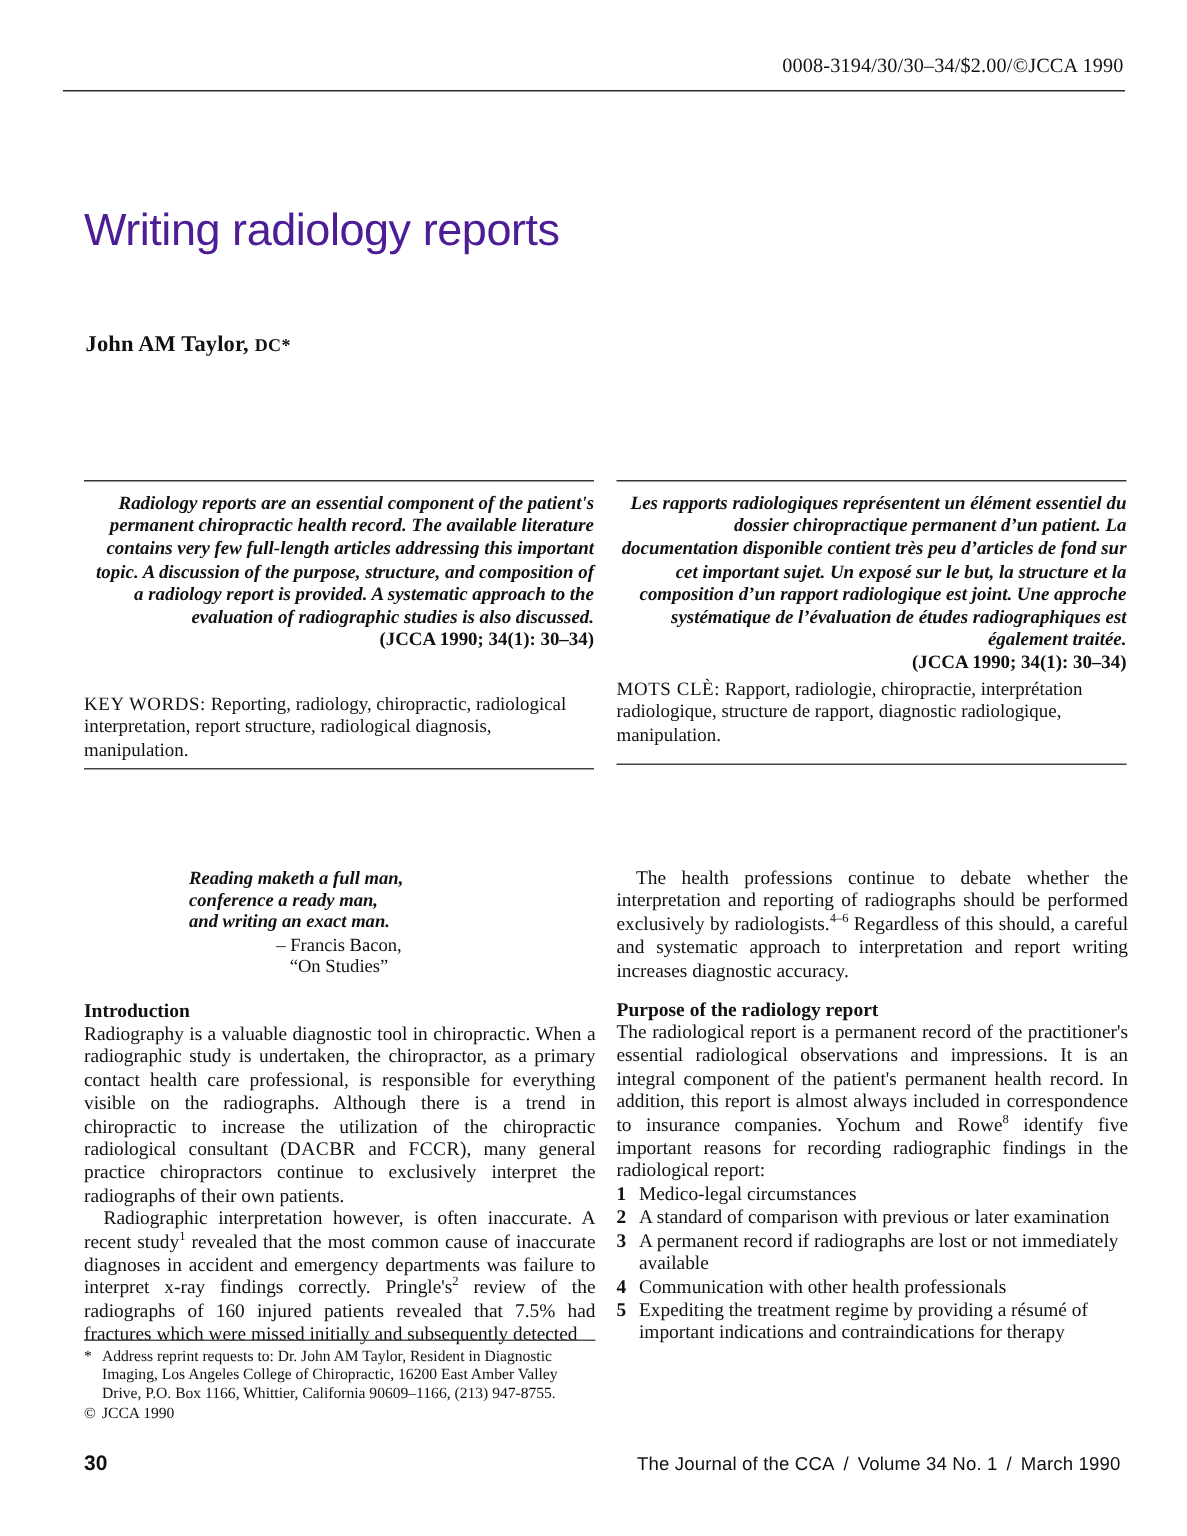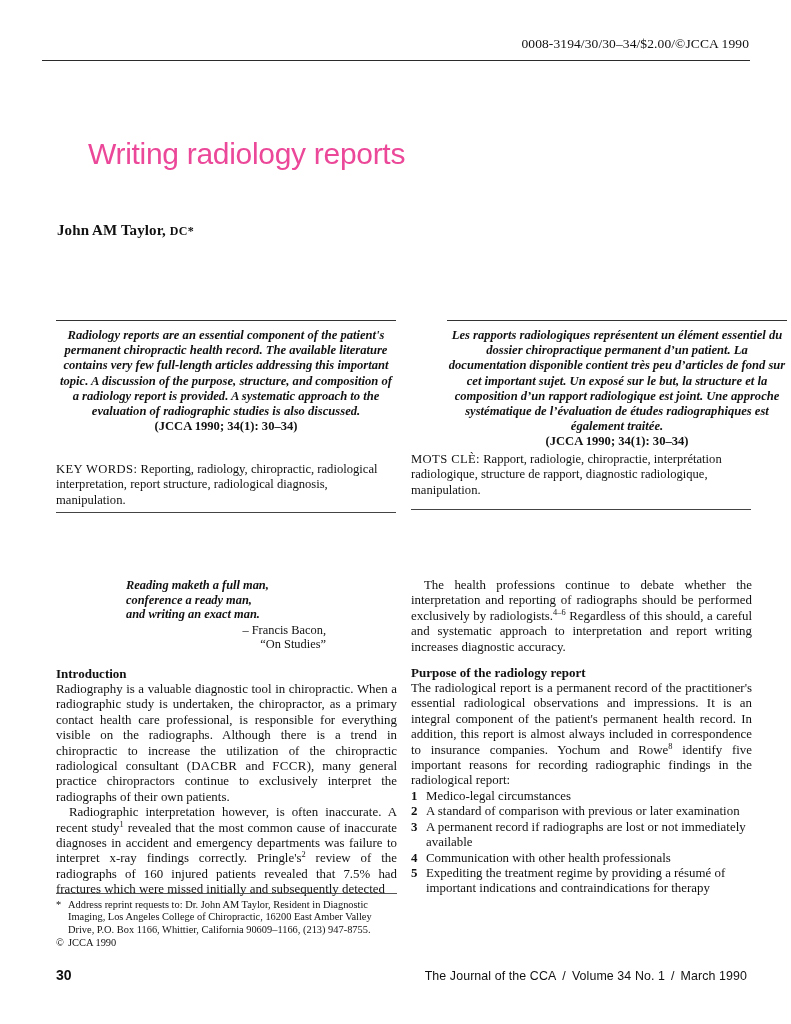--- a/index.html
+++ b/index.html
@@ -44,22 +44,21 @@
   .title {
     position: absolute;
     left: 56px;
     top: 137px;
     width: 380px;
     font-family: "Liberation Sans", sans-serif;
     font-size: 30px;
     font-weight: 400;
     line-height: 1.16;
     letter-spacing: -0.3px;
-    color: #ec4899;
-    margin-left: 32px;
+    color: #4c1d95;
   }
   .author {
     position: absolute;
     left: 57px;
     top: 222px;
     font-family: "Liberation Serif", serif;
     font-size: 15px;
     font-weight: 700;
     letter-spacing: 0.1px;
   }
@@ -69,34 +68,34 @@
     letter-spacing: 0.3px;
   }
 
   
   .abstract-col {
     position: absolute;
     top: 320px;
     width: 340px;
   }
   .abstract-col.left  { left: 56px; }
-  .abstract-col.right { left: 411px; margin-left: 36px; }
+  .abstract-col.right { left: 411px; }
 
   .rule-thin {
     border-top: 1.4px solid #333;
     height: 0;
     margin: 0 0 7px 0;
   }
   .abstract-text {
     font-family: "Liberation Serif", serif;
     font-style: italic;
     font-weight: 600;
     font-size: 12.6px;
     line-height: 15.2px;
-    text-align: center;
+    text-align: right;
     margin: 0;
   }
   .abstract-cite {
     font-style: normal;
     font-weight: 600;
   }
 
   .keywords {
     position: absolute;
     width: 340px;
@@ -137,21 +136,21 @@
     font-weight: 700;
     font-size: 12.4px;
     line-height: 14.6px;
     text-align: left;
     margin: 0 0 0 70px;
     width: 200px;
   }
   .epigraph-attr {
     font-style: normal;
     font-weight: 400;
-    text-align: right;
+    text-align: center;
     margin-top: 1px;
   }
   .epigraph-attr div { white-space: nowrap; }
 
   h2.section {
     font-family: "Liberation Serif", serif;
     font-size: 13px;
     font-weight: 700;
     margin: 0 0 1px 0;
     line-height: 15px;

